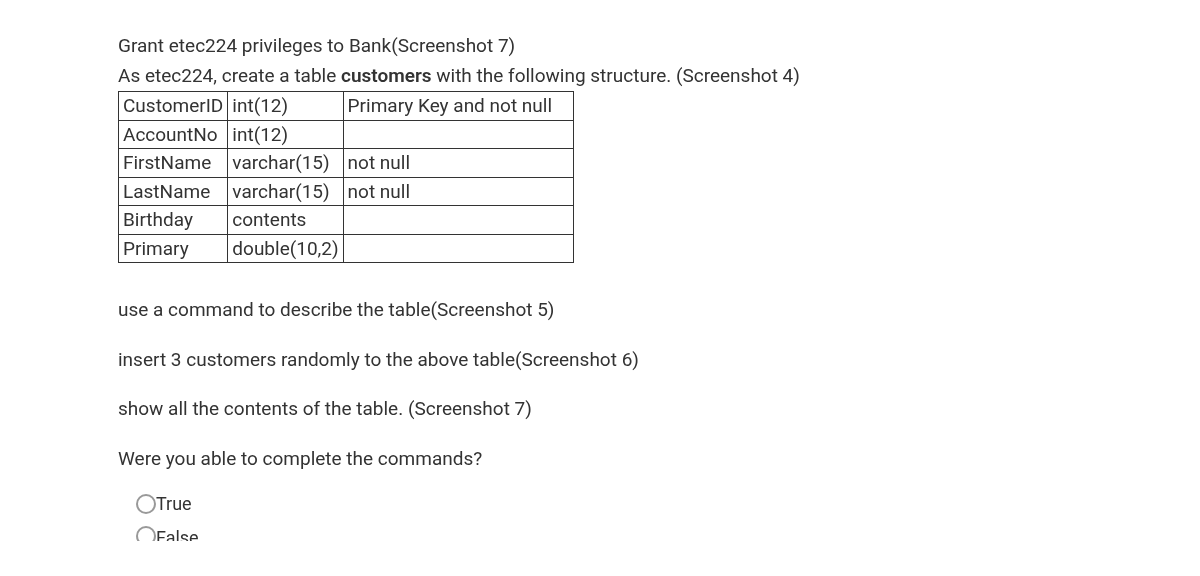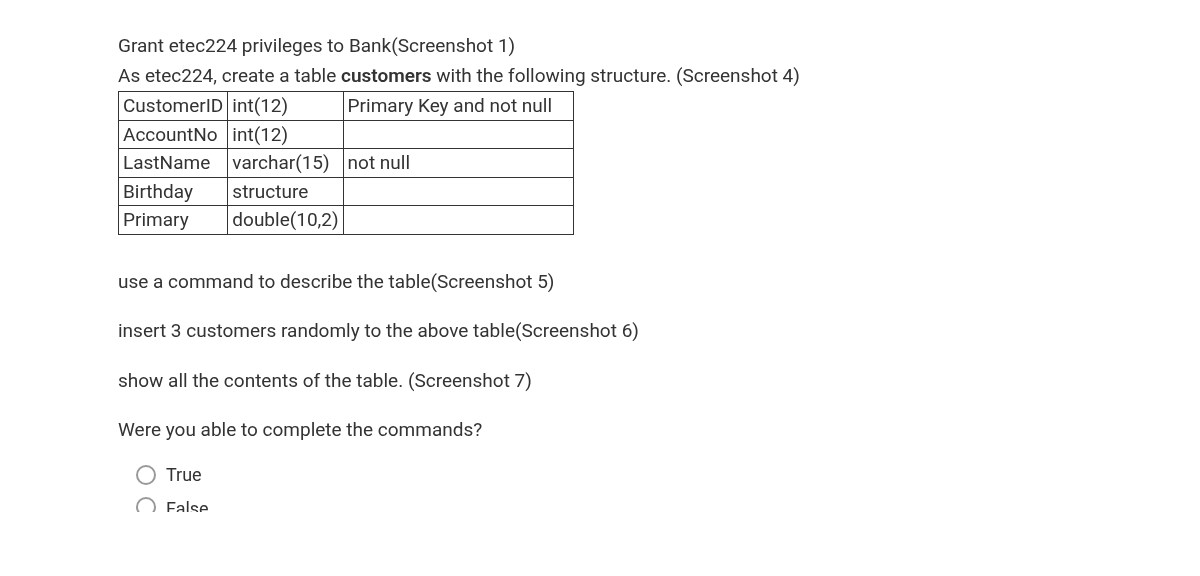--- a/index.html
+++ b/index.html
@@ -48,21 +48,20 @@
     }
     .question {
       margin-bottom: 18px;
     }
     .radio-group {
       padding-left: 18px;
     }
     .radio-option {
       display: flex;
       align-items: center;
-      gap: 10px;
       margin-bottom: 8px;
       font-size: 18px;
     }
     .radio-circle {
       width: 20px;
       height: 20px;
       border: 2px solid #999;
       border-radius: 50%;
       display: inline-block;
       flex-shrink: 0;
@@ -72,45 +71,50 @@
       height: 16px;
       align-items: flex-start;
     }
     .radio-option.cutoff .radio-circle {
       margin-top: 1px;
     }
   </style>
 </head>
 <body>
 
-<div class="intro-line">Grant etec224 privileges to Bank(Screenshot 1)</div>
+<div class="intro-line">Grant etec224 privileges to Bank(Screenshot 7)</div>
 <div class="intro-line">
   <span>As etec224, create a table </span><span class="bold">customers</span><span> with the following structure. (Screenshot 4)</span>
 </div>
 
 <table>
   <tbody>
       <tr>
     <td class="col-field">CustomerID</td>
     <td class="col-type">int(12)</td>
     <td class="col-constraint">Primary Key and not null</td>
   </tr>
   <tr>
     <td class="col-field">AccountNo</td>
     <td class="col-type">int(12)</td>
     <td class="col-constraint"></td>
   </tr>
   <tr>
+    <td class="col-field">FirstName</td>
+    <td class="col-type">varchar(15)</td>
+    <td class="col-constraint">not null</td>
+  </tr>
+  <tr>
     <td class="col-field">LastName</td>
     <td class="col-type">varchar(15)</td>
     <td class="col-constraint">not null</td>
   </tr>
   <tr>
     <td class="col-field">Birthday</td>
-    <td class="col-type">structure</td>
+    <td class="col-type">contents</td>
     <td class="col-constraint"></td>
   </tr>
   <tr>
     <td class="col-field">Primary</td>
     <td class="col-type">double(10,2)</td>
     <td class="col-constraint"></td>
   </tr>
 </tbody>
   </table>
 

